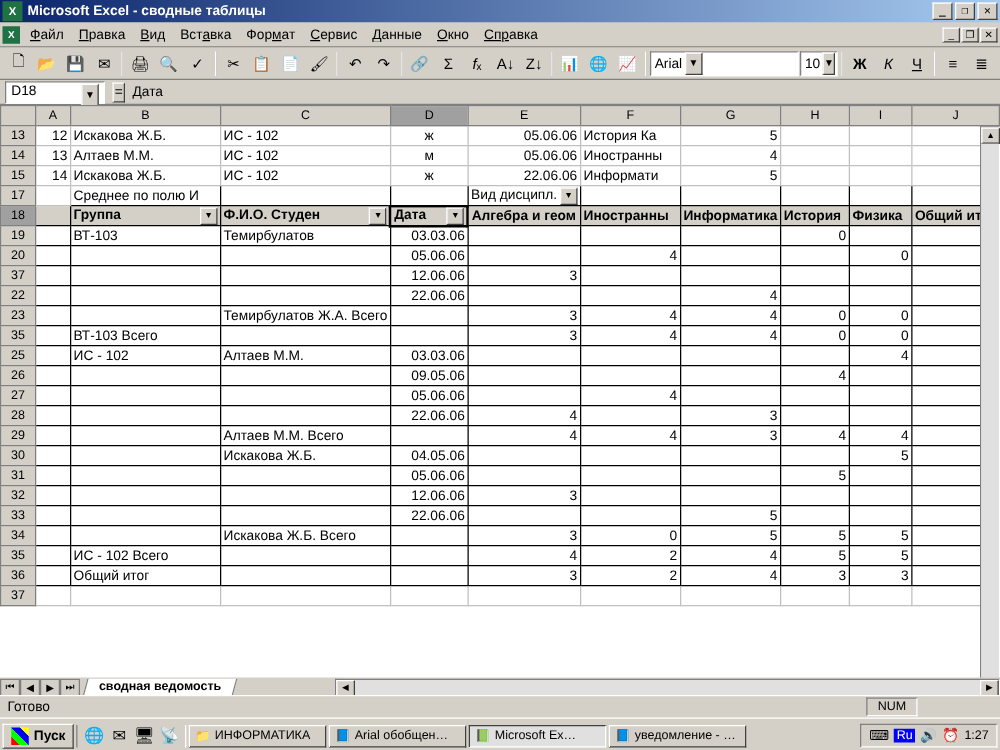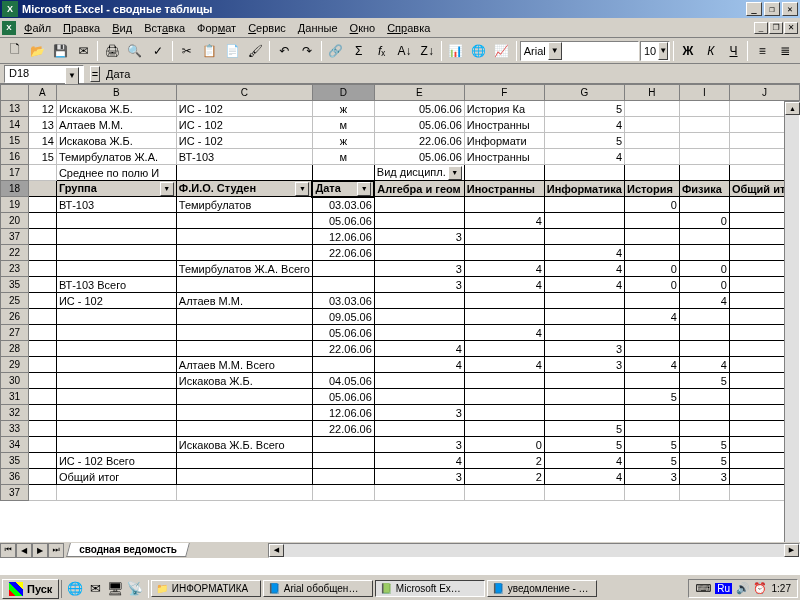--- a/index.html
+++ b/index.html
@@ -476,33 +476,20 @@
     <td>Искакова Ж.Б.</td>
     <td>ИС - 102</td>
     <td class="center">ж</td>
     <td class="right">22.06.06</td>
     <td>Информати</td>
     <td class="right">5</td>
     <td></td>
     <td></td>
     <td></td>
         </tr>
-        <tr>
-          <th class="row-h">16</th>
-    <td class="right">15</td>
-    <td>Темирбулатов Ж.А.</td>
-    <td>ВТ-103</td>
-    <td class="center">м</td>
-    <td class="right">05.06.06</td>
-    <td>Иностранны</td>
-    <td class="right">4</td>
-    <td></td>
-    <td></td>
-    <td></td>
-        </tr>
       </tbody>
     <tbody>
         <tr>
       <th class="row-h">17</th>
       <td></td>
       <td style="border:1px solid #000">Среднее по полю И</td>
       <td style="border:1px solid #000"></td>
       <td style="border:1px solid #000"></td>
       <td style="border:1px solid #000"><span>Вид дисципл.</span><span class="dd">▼</span></td>
       <td style="border:1px solid #000"></td>
@@ -792,20 +779,24 @@
       <div class="tab-nav-btn">⏭</div>
     </div>
     <div class="tab"><span>сводная ведомость</span></div>
     <div class="hscroll">
       <div class="scroll-btn">◀</div>
       <div class="scroll-track"></div>
       <div class="scroll-btn">▶</div>
     </div>
   </div>
 
+  <div class="status-bar" style="position:absolute;bottom:0;left:0;right:0">
+    <span>Готово</span>
+    <span class="status-cell">NUM</span>
+  </div>
 </div>
 
 <div class="taskbar">
   <div class="start-btn">
     <span class="start-flag"></span>
     <span>Пуск</span>
   </div>
   <div class="ql">
     <span class="ql-icon">🌐</span>
     <span class="ql-icon">✉</span>

